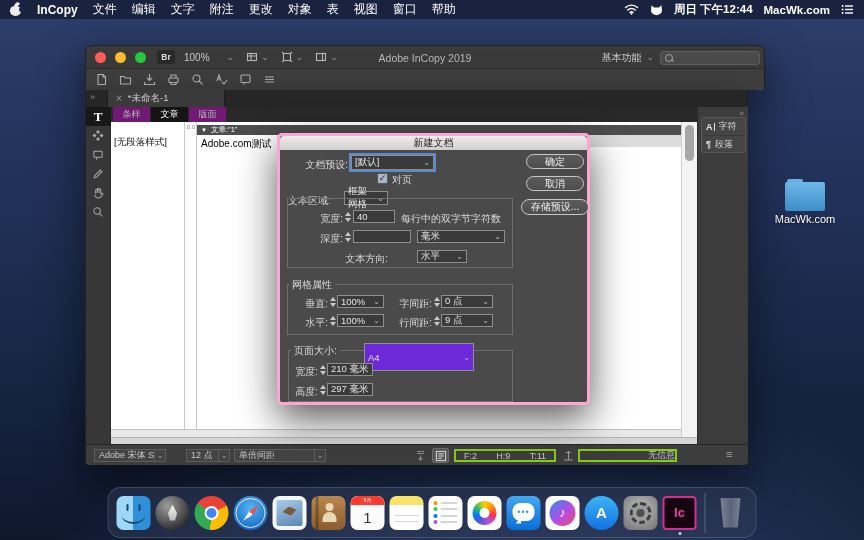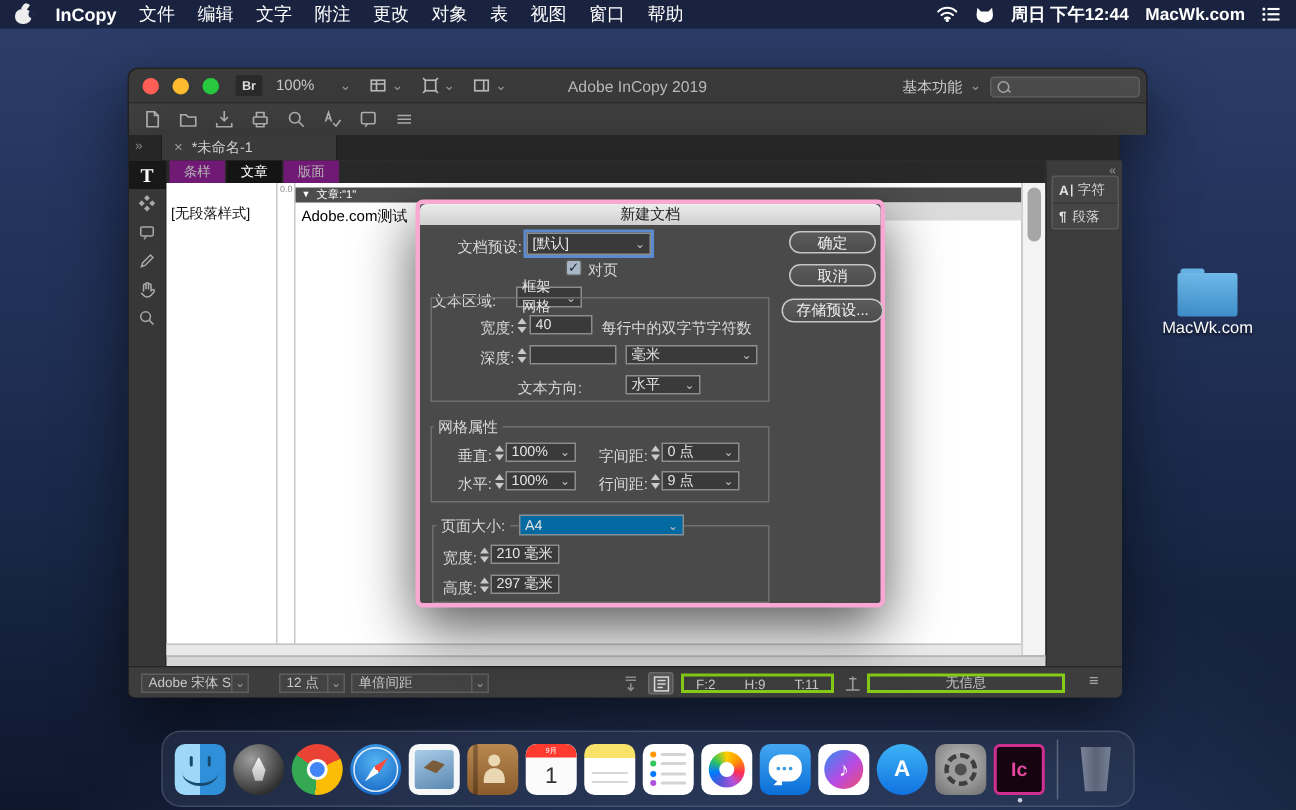--- a/index.html
+++ b/index.html
@@ -452,21 +452,21 @@
     <div class="sb-box" style="left:368px;width:102px;justify-content:space-between;padding:0 8px">
       <span>F:2</span>
       <span>H:9</span>
       <span>T:11</span>
     </div>
     <span class="sb-ic" style="left:476px">
       <svg width="13" height="13" viewBox="0 0 13 13" stroke="#9d9d9d" fill="none" stroke-width="1.1">
           <path d="M2 11h9M6.5 2v9M4 3.5h5"></path>
         </svg>
     </span>
-    <div class="sb-box" style="left:492px;width:132px;justify-content:center">
+    <div class="sb-box" style="left:492px;width:99px;justify-content:flex-end">
       <span>无信息</span>
     </div>
     <span class="sb-menu">≡</span>
   </div>
 </div>
 
 <div class="dlg">
   <div class="dlg-title">新建文档</div>
 
   <span class="dl r" style="left:0;width:68px;top:22px">文档预设:</span>
@@ -554,21 +554,21 @@
       <i class="up"></i>
       <i class="dn"></i>
     </span>
   <div class="dd2" style="left:161px;top:178px;width:52px">
     <span>9 点</span>
     <span class="ar">⌄</span>
   </div>
 
   <div class="grp" style="left:8px;top:214px;width:225px;height:52px"></div>
   <span class="legend" style="left:11px;top:208px">页面大小:</span>
-  <div class="dd2" style="left:66px;top:207px;width:110px;height:14px;background:#0369a1">
+  <div class="dd2" style="left:84px;top:207px;width:110px;height:28px;background:#6d28d9">
     <span>A4</span>
     <span class="ar">⌄</span>
   </div>
 
   <span class="dl r" style="left:10px;width:28px;top:229px">宽度:</span>
   <span class="stp" style="left:39px;top:227px">
       <i class="up"></i>
       <i class="dn"></i>
     </span>
   <div class="fld" style="left:47px;top:227px;width:46px">

